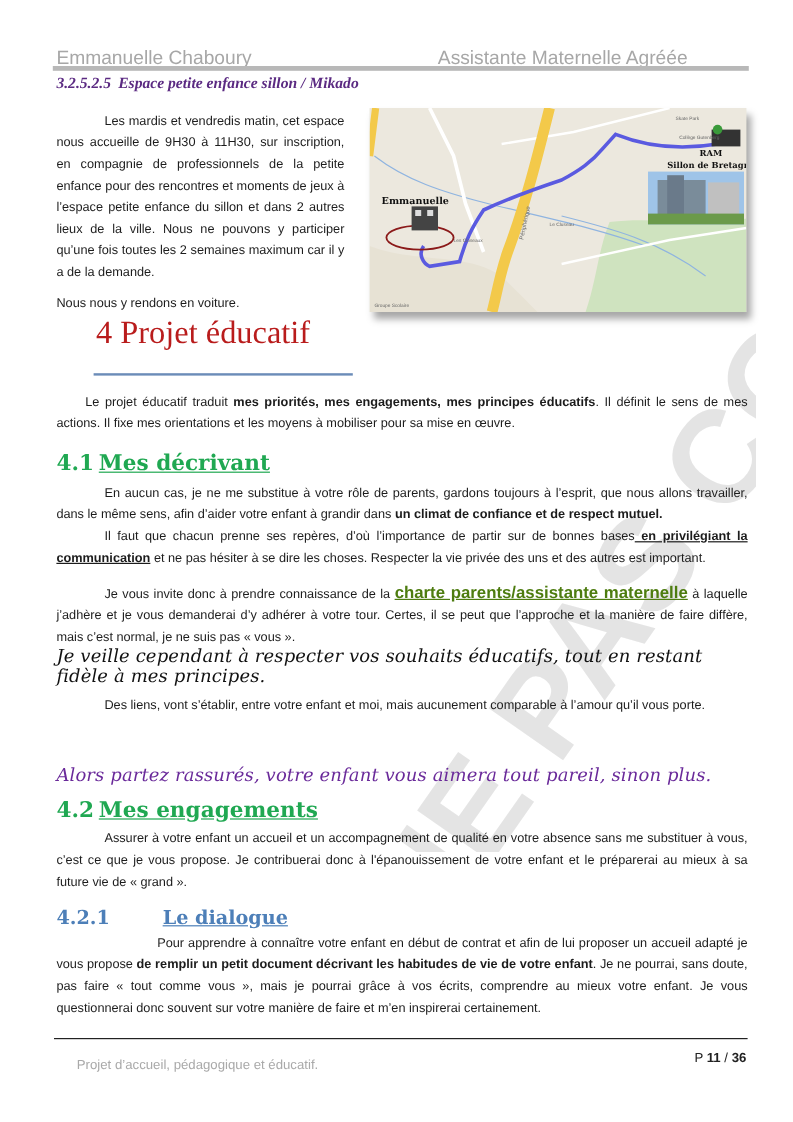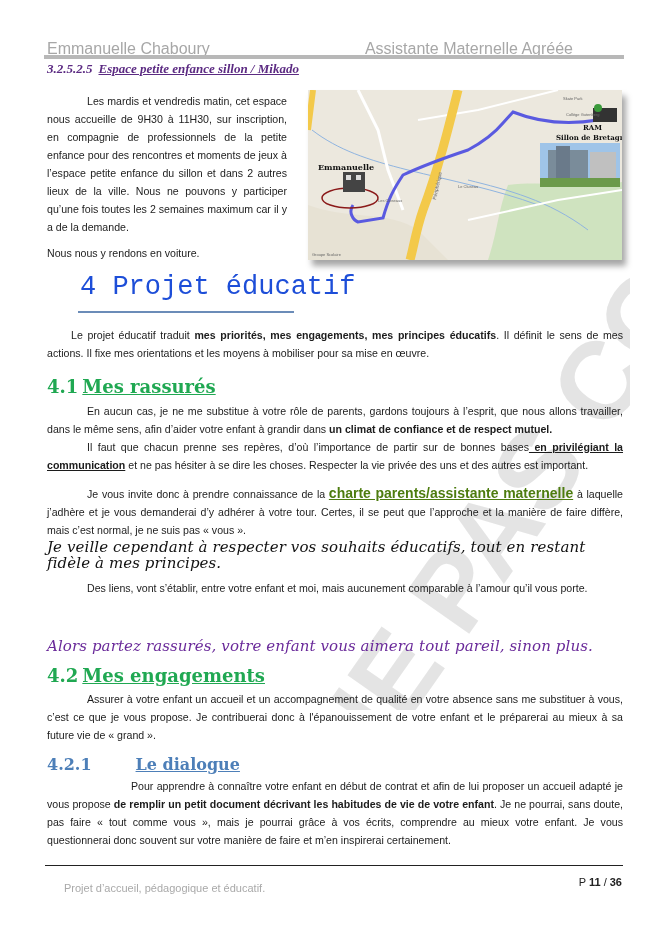--- a/index.html
+++ b/index.html
@@ -5,30 +5,30 @@
     * { box-sizing: border-box; margin: 0; padding: 0; }
     html, body { width: 661px; height: 935px; background: #ffffff; overflow: hidden; }
     body { position: relative; font-family: "Liberation Sans", sans-serif; color: #1a1a1a; }
 
     .header { position: absolute; top: 40px; left: 47px; width: 576px; height: 16px; font-size: 16px; color: #a7a7a7; }
     .header .left { position: absolute; left: 0; top: 0; }
     .header .right { position: absolute; right: 50px; top: 0; }
     .header-bar { position: absolute; top: 55px; left: 44px; width: 580px; height: 4px; background: #b8b8b8; }
 
     .sub-h { position: absolute; top: 61px; left: 47px; font-family: "Liberation Serif", serif; font-style: italic; font-weight: bold; font-size: 13px; color: #5b2a82; }
-    .sub-h .title { text-decoration: underline; margin-left: 6px; }
+    .sub-h .title { margin-left: 6px; }
 
     .p { font-size: 10.6px; line-height: 18px; text-align: justify; color: #1c1c1c; }
     .intro-para { position: absolute; top: 92px; left: 47px; width: 240px; }
     .intro-para .ind { display: inline-block; width: 40px; }
     .intro-last { position: absolute; top: 244px; left: 47px; }
 
     .map { position: absolute; top: 90px; left: 308px; width: 314px; height: 170px; background: #ece8de; overflow: hidden; box-shadow: 4px 6px 6px rgba(0,0,0,0.35); }
 
-    .h1 { position: absolute; top: 272px; left: 80px; font-family: Liberation Mono, monospace; font-size: 27px; color: #1d4ed8; }
+    .h1 { position: absolute; top: 262px; left: 80px; font-family: Liberation Serif, serif; font-size: 27px; color: #b91c1c; }
     .h1-line { position: absolute; top: 311px; left: 78px; width: 216px; height: 2px; background: #6b8cb8; }
 
     .para1 { position: absolute; top: 326px; left: 47px; width: 576px; }
     .ind40 { display: inline-block; width: 40px; }
     .ind24 { display: inline-block; width: 24px; }
     .ind52 { display: inline-block; width: 84px; }
 
     .h2 { position: absolute; font-family: "DejaVu Serif", serif; font-weight: bold; font-size: 18px; color: #20a852; }
     .h2 .t { text-decoration: underline; margin-left: 4px; }
     .h2-a { top: 376px; left: 47px; }
@@ -119,21 +119,21 @@
   <span>4</span>
   <span>Projet éducatif</span>
 </div>
 <div class="h1-line"></div>
 
 <div class="p para1">
   <span class="ind24"></span><span>Le projet éducatif traduit </span><b>mes priorités, mes engagements, mes principes éducatifs</b><span>. Il définit le sens de mes actions. Il fixe mes orientations et les moyens à mobiliser pour sa mise en œuvre.</span>
 </div>
 
 <div class="h2 h2-a">
-  <span>4.1</span><span class="t">Mes rassurés</span>
+  <span>4.1</span><span class="t">Mes décrivant</span>
 </div>
 <div class="p para2">
   <span class="ind40"></span><span>En aucun cas, je ne me substitue à votre rôle de parents, gardons toujours à l’esprit, que nous allons travailler, dans le même sens, afin d’aider votre enfant à grandir dans </span><b>un climat de confiance et de respect mutuel.</b><br>
   <span class="ind40"></span><span>Il faut que chacun prenne ses repères, d’où l’importance de partir sur de bonnes bases</span><b style="text-decoration:underline"> en privilégiant la communication</b><span> et ne pas hésiter à se dire les choses. Respecter la vie privée des uns et des autres est important.</span>
 </div>
 <div class="p para3">
   <span class="ind40"></span><span>Je vous invite donc à prendre connaissance de la </span><span class="link">charte parents/assistante maternelle</span><span> à laquelle j’adhère et je vous demanderai d’y adhérer à votre tour. Certes, il se peut que l’approche et la manière de faire diffère, mais c’est normal, je ne suis pas « vous ».</span>
 </div>
 <div class="script script-a">Je veille cependant à respecter vos souhaits éducatifs, tout en restant fidèle à mes principes.</div>
 <div class="p para4">

